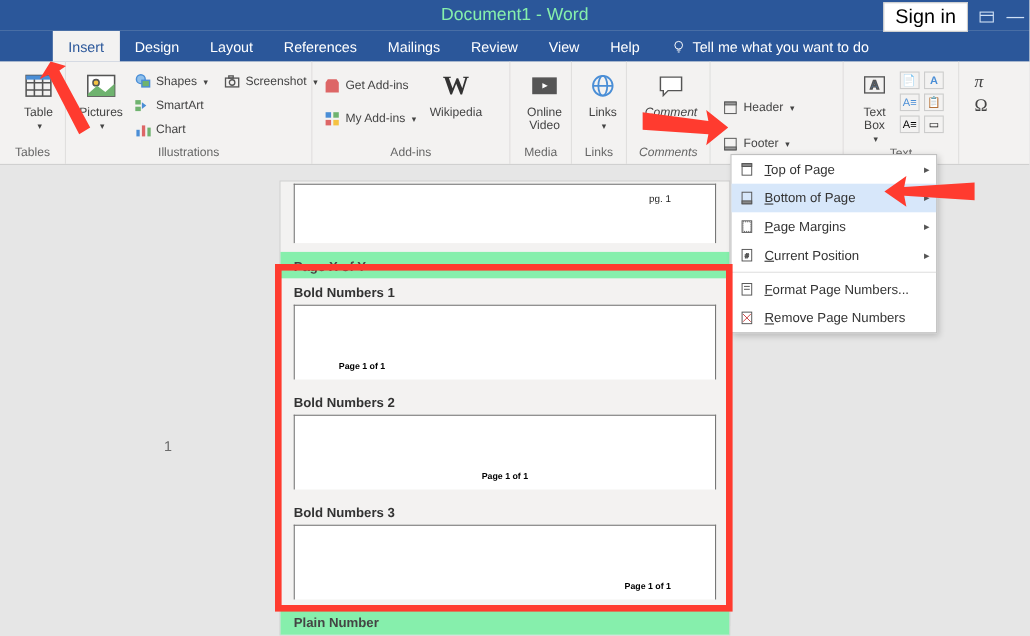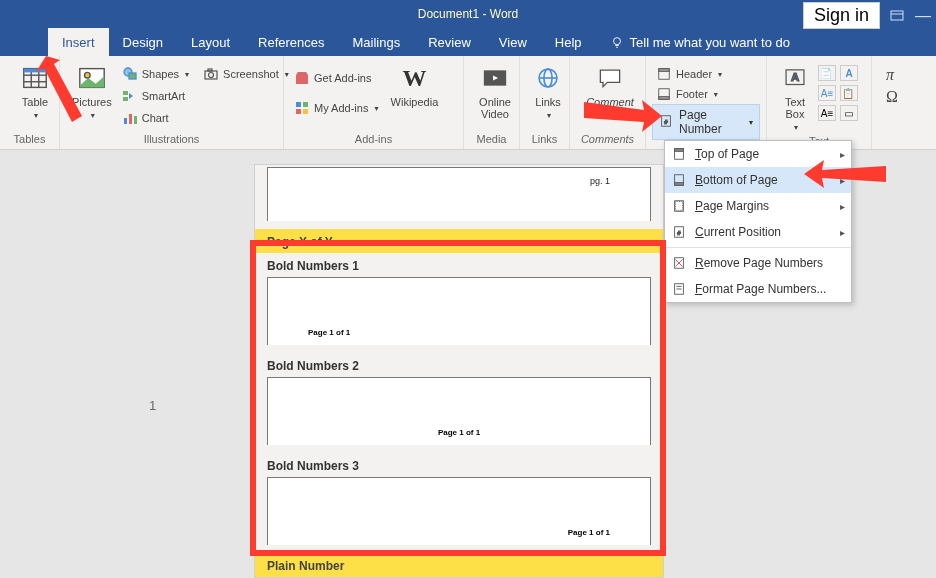--- a/index.html
+++ b/index.html
@@ -1,20 +1,20 @@
 <!DOCTYPE html>
 <html><head>
 <meta charset="utf-8">
 <style>
   * { box-sizing: border-box; margin: 0; padding: 0; font-family: "Segoe UI", sans-serif; }
   body { width: 936px; height: 578px; background: #e6e6e6; overflow: hidden; position: relative; }
 
   
   .titlebar { height: 28px; background: #2b579a; display: flex; align-items: center; justify-content: center; position: relative; }
-  .titlebar-title { color: #fef9c3; font-size: 12px; }
+  .titlebar-title { color: #86efac; font-size: 16px; }
   .titlebar-right { position: absolute; right: 4px; top: 2px; display: flex; align-items: center; gap: 8px; }
   .signin-btn { background: #fff; border: 1px solid #ccc; font-size: 18px; padding: 2px 10px; cursor: pointer; }
   .titlebar-icon { width: 18px; height: 18px; display:flex; align-items:center; justify-content:center; color:#cfe0f5; }
 
   
   .tabs { height: 28px; background: #2b579a; display: flex; align-items: stretch; padding-left: 48px; }
   .tab { color: #fff; font-size: 13px; padding: 0 14px; display: flex; align-items: center; cursor: pointer; }
   .tab.active { background: #f3f2f1; color: #2b579a; }
   .tell-me { display: flex; align-items: center; color: #fff; font-size: 13px; gap: 6px; padding-left: 14px; }
   .bulb { width: 14px; height: 14px; }
@@ -50,21 +50,21 @@
   
   .gallery-wrap { position: absolute; left: 254px; top: 164px; width: 410px; background: #f3f2f1; border: 1px solid #d0d0d0; z-index: 10; }
   .gallery-scrollbar { position:absolute; left: 648px; top: 164px; width:16px; height: 405px; background:#f0f0f0; border:1px solid #d0d0d0; z-index:9;}
   .gallery-scrollbar .thumb{ position:absolute; top:14px; left:3px; width:10px; height:30px; background:#c0c0c0; border-radius:2px;}
   .gallery-scrollbar .arr{position:absolute; left:0; width:16px; height:14px; display:flex; align-items:center; justify-content:center; font-size:9px; color:#666;}
   .scroll-up{top:0;} .scroll-dn{bottom:0;}
 
   .preview-frame { background: #fff; border-top: 1px solid #777; border-left: 1px solid #777; border-right: 1px solid #777; margin: 6px 12px 8px 12px; height: 54px; position: relative; }
   .preview-frame.top { margin-top: 2px; }
   .pg-small { position:absolute; font-size: 9px; color: #222; }
-  .cat-header { font-size: 12px; color: #444; padding: 6px 12px 4px; background:#fde047; font-weight: normal;}
+  .cat-header { font-size: 12px; color: #444; padding: 6px 12px 4px; background:#86efac; font-weight: normal;}
   .cat-header.bold { font-weight: bold; }
   .opt-label { font-size: 12px; color: #333; padding: 6px 12px 2px; font-weight: bold; }
   .bold-preview-frame { background: #fff; border-top: 1px solid #777; border-left: 1px solid #777; border-right: 1px solid #777; margin: 2px 12px 8px 12px; height: 68px; position: relative; }
   .bold-text { position:absolute; font-size: 8px; font-weight: bold; color:#000;}
 
   
   .red-box { position: absolute; border: 6px solid #ff3b2f; z-index: 60; pointer-events: none; }
   .arrow { position: absolute; z-index: 70; pointer-events: none; }
 
   .sym-group{display:flex; flex-direction:column; gap:4px; padding:6px 8px 0;}
@@ -251,21 +251,21 @@
           <svg viewBox="0 0 32 32" width="28" height="28" fill="none" stroke="#555" stroke-width="1.5">
             <path d="M5 7 h22 v14 h-14 l-5 5 v-5 h-3 z" fill="#fff"></path>
           </svg>
         </span>
       <span class="lbl">Comment</span>
     </div>
     <div class="group-label">Comments</div>
   </div>
 
   <div class="group" style="width:120px; border-right:none;">
-    <div class="vstack" style="padding-top:4px; gap:0;">
+    <div class="vstack" style="padding-top:4px; gap:13px;margin-top:24px;">
       <div class="small-btn">
         <span class="icon">
             <svg viewBox="0 0 16 16" width="14" height="14" fill="none" stroke="#555">
               <rect x="2" y="2" width="12" height="12"></rect>
               <rect x="2" y="2" width="12" height="3" fill="#999"></rect>
             </svg>
           </span>
         <span>Header</span>
           <span class="caret">▾</span>
       </div>
@@ -365,38 +365,38 @@
           <rect x="3" y="2" width="10" height="12"></rect>
           <text x="8" y="11" font-size="7" text-anchor="middle" fill="#555">#</text>
         </svg>
       </span>
     <span class="dd-label"><u>C</u><span>urrent Position</span></span>
     <span class="submenu-caret">▸</span>
   </div>
   <div class="dd-sep"></div>
   <div class="dd-item">
     <span class="dd-icon">
+        <svg viewBox="0 0 16 16" width="14" height="14" fill="none" stroke="#555">
+          <rect x="3" y="2" width="10" height="12"></rect>
+          <line x1="5" y1="5" x2="11" y2="5"></line>
+          <line x1="5" y1="8" x2="11" y2="8"></line>
+        </svg>
+      </span>
+    <span class="dd-label"><u>F</u><span>ormat Page Numbers...</span></span>
+  </div>
+  <div class="dd-item">
+    <span class="dd-icon">
         <svg viewBox="0 0 16 16" width="14" height="14" fill="none" stroke="#c44">
           <rect x="3" y="2" width="10" height="12" stroke="#555"></rect>
           <line x1="4" y1="4" x2="12" y2="12"></line>
           <line x1="12" y1="4" x2="4" y2="12"></line>
         </svg>
       </span>
     <span class="dd-label"><u>R</u><span>emove Page Numbers</span></span>
   </div>
-  <div class="dd-item">
-    <span class="dd-icon">
-        <svg viewBox="0 0 16 16" width="14" height="14" fill="none" stroke="#555">
-          <rect x="3" y="2" width="10" height="12"></rect>
-          <line x1="5" y1="5" x2="11" y2="5"></line>
-          <line x1="5" y1="8" x2="11" y2="8"></line>
-        </svg>
-      </span>
-    <span class="dd-label"><u>F</u><span>ormat Page Numbers...</span></span>
-  </div>
 </div>
 
 <div class="gallery-wrap">
   <div class="preview-frame top">
     <span class="pg-small" style="right:40px; top:8px;">pg. 1</span>
   </div>
   <div class="cat-header bold">Page X of Y</div>
 
   <div class="opt-label">Bold Numbers 1</div>
   <div class="bold-preview-frame">

